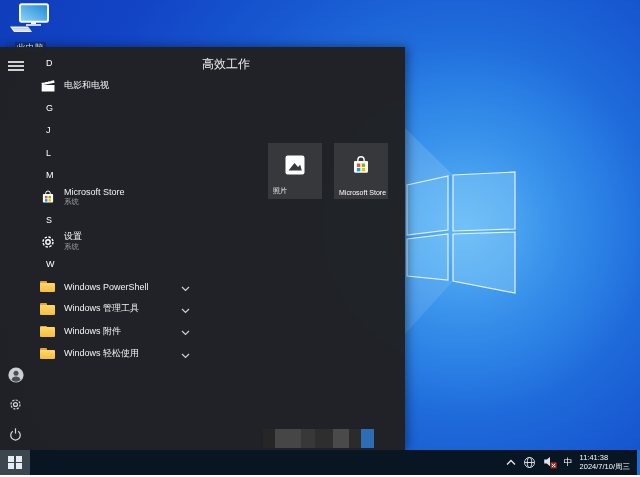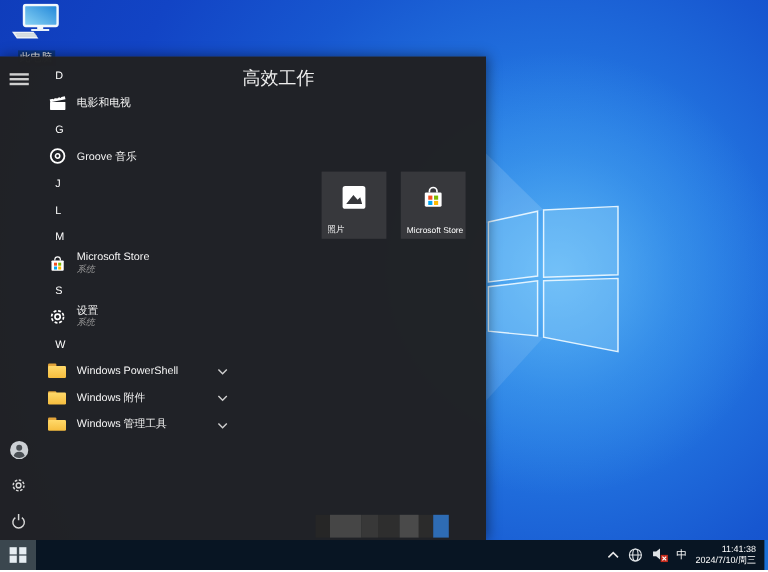--- a/index.html
+++ b/index.html
@@ -21,45 +21,45 @@
   .hamburger{top:11px;display:flex;flex-direction:column;justify-content:center;gap:2.5px;}
   .hamburger i{display:block;height:1.6px;background:#cfcfcf;}
   
   .app-list{position:absolute;left:33px;top:5px;width:232px;}
   .row{height:22.35px;display:flex;align-items:center;}
   .row.header{padding-left:13px;font-size:9px;color:#fff;}
   .icon16{width:17px;height:17px;flex:0 0 17px;margin-left:6px;margin-right:8px;
     display:flex;align-items:center;justify-content:center;}
   .row .lbl{font-size:9px;color:#f4f4f4;white-space:nowrap;}
   .two-line{display:flex;flex-direction:column;line-height:9.5px;}
-  .two-line .sub{font-size:7.5px;color:#9a9a9a;font-style:italic;}
+  .two-line .sub{font-size:7.5px;color:#9a9a9a;}
   .chev{position:absolute;left:148px;}
   .row.folder-row{position:relative;text-align:right;}
   .folder{position:relative;width:15px;height:11.5px;}
   .folder::before{content:"";position:absolute;left:0;top:0;width:6.5px;height:3.5px;background:#e2a43a;border-radius:1px 1px 0 0;}
   .folder::after{content:"";position:absolute;left:0;top:1.8px;width:15px;height:9.6px;
     background:linear-gradient(180deg,#ffd96a,#f6bd3e);border-radius:1px;}
   
-  .tile-group-label{position:absolute;left:202px;top:9px;font-size:15px;color:#eee;}
+  .tile-group-label{position:absolute;left:202px;top:9px;font-size:12px;color:#eee;}
   .tiles{position:absolute;left:268px;top:96px;display:flex;gap:12px;}
   .tile{position:relative;width:54px;height:56px;background:#37383c;cursor:pointer;}
   .tile .t-icon{position:absolute;left:50%;top:42%;transform:translate(-50%,-50%);}
   .tile .t-label{position:absolute;left:5px;bottom:3px;font-size:7px;color:#fff;white-space:nowrap;}
   
   .mosaic{position:absolute;left:263px;top:382px;height:19px;display:flex;}
   .mosaic i{display:block;height:100%;}
   
   .taskbar{position:absolute;left:0;top:450px;width:640px;height:24.5px;background:#081523;
     display:flex;align-items:stretch;}
   .start-btn{width:30px;display:flex;align-items:center;justify-content:center;background:#3b474f;cursor:pointer;}
   .winlogo{display:grid;grid-template-columns:6px 6px;grid-template-rows:6px 6px;gap:1.3px;}
   .winlogo i{background:#e6edf2;}
   .tray{margin-left:auto;display:flex;align-items:center;gap:7px;padding-right:7px;}
   .tray-ime{font-size:9px;color:#fff;cursor:pointer;}
-  .clock{text-align:right;font-size:7.5px;line-height:9px;color:#fff;cursor:pointer;}
+  .clock{text-align:left;font-size:7.5px;line-height:9px;color:#fff;cursor:pointer;}
   .show-desktop{width:3px;background:#1a6fd6;cursor:pointer;}
   .bottom-border{position:absolute;left:0;top:474.5px;width:640px;height:2.5px;background:#fff;}
   .tray-btn{display:flex;align-items:center;cursor:pointer;}
 </style>
 </head>
 <body>
 
 <div class="screen">
 
   <div class="wallpaper">
@@ -148,31 +148,20 @@
                 <line x1="7.2" y1="4" x2="8.2" y2="2.4"></line>
                 <line x1="10.2" y1="3.4" x2="11.2" y2="1.9"></line>
             </g>
           </svg>
         </span>
         <span class="lbl">电影和电视</span>
       </div>
 
       <div class="row header">G</div>
 
-      <div class="row">
-        <span class="icon16">
-          <svg viewBox="0 0 16 16" width="16" height="16">
-            <g fill="none" stroke="#fff">
-                <circle cx="8" cy="8" r="5.7" stroke-width="1.5"></circle>
-                <circle cx="8" cy="8" r="1.8" stroke-width="1.3"></circle>
-              </g>
-          </svg>
-        </span>
-        <span class="lbl">Groove 音乐</span>
-      </div>
 
       <div class="row header">J</div>
 
 
       <div class="row header">L</div>
 
 
       <div class="row header">M</div>
 
 
@@ -221,40 +210,51 @@
           <svg width="9" height="6" viewBox="0 0 9 6">
               <polyline points="1,1 4.5,4.5 8,1" fill="none" stroke="#cfcfcf" stroke-width="1.2"></polyline>
             </svg>
         </span>
       </div>
 
       <div class="row folder-row">
         <span class="icon16">
             <span class="folder"></span>
           </span>
+        <span class="lbl">Windows 管理工具</span>
+        <span class="chev">
+          <svg width="9" height="6" viewBox="0 0 9 6">
+              <polyline points="1,1 4.5,4.5 8,1" fill="none" stroke="#cfcfcf" stroke-width="1.2"></polyline>
+            </svg>
+        </span>
+      </div>
+
+      <div class="row folder-row">
+        <span class="icon16">
+            <span class="folder"></span>
+          </span>
         <span class="lbl">Windows 附件</span>
         <span class="chev">
           <svg width="9" height="6" viewBox="0 0 9 6">
               <polyline points="1,1 4.5,4.5 8,1" fill="none" stroke="#cfcfcf" stroke-width="1.2"></polyline>
             </svg>
         </span>
       </div>
 
       <div class="row folder-row">
         <span class="icon16">
             <span class="folder"></span>
           </span>
-        <span class="lbl">Windows 管理工具</span>
+        <span class="lbl">Windows 轻松使用</span>
         <span class="chev">
           <svg width="9" height="6" viewBox="0 0 9 6">
               <polyline points="1,1 4.5,4.5 8,1" fill="none" stroke="#cfcfcf" stroke-width="1.2"></polyline>
             </svg>
         </span>
       </div>
-
     </div>
 
     <div class="tile-group-label">高效工作</div>
     <div class="tiles">
       <div class="tile">
         <span class="t-icon">
           <svg width="22" height="22" viewBox="0 0 22 22">
             <rect x="1.5" y="1.5" width="19" height="19" rx="2.2" fill="#fff"></rect>
             <polygon points="4.5,16.5 10.5,9 14,13 16.2,10.8 17.8,16.5" fill="#37383c"></polygon>
           </svg>

